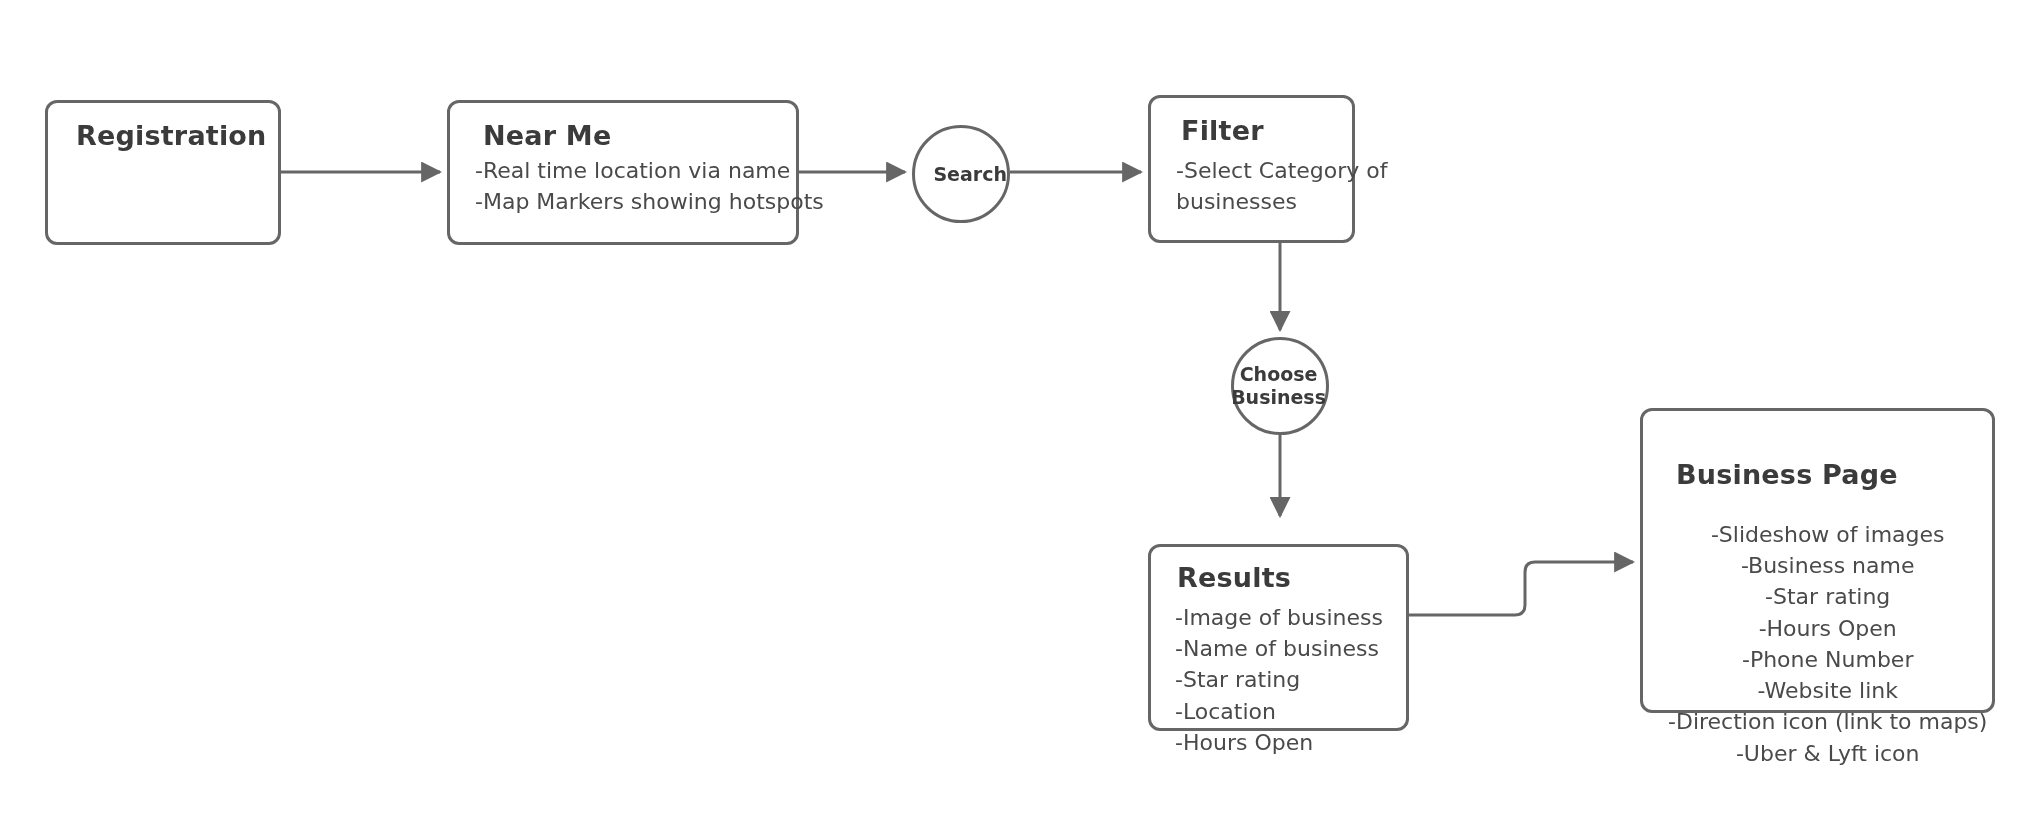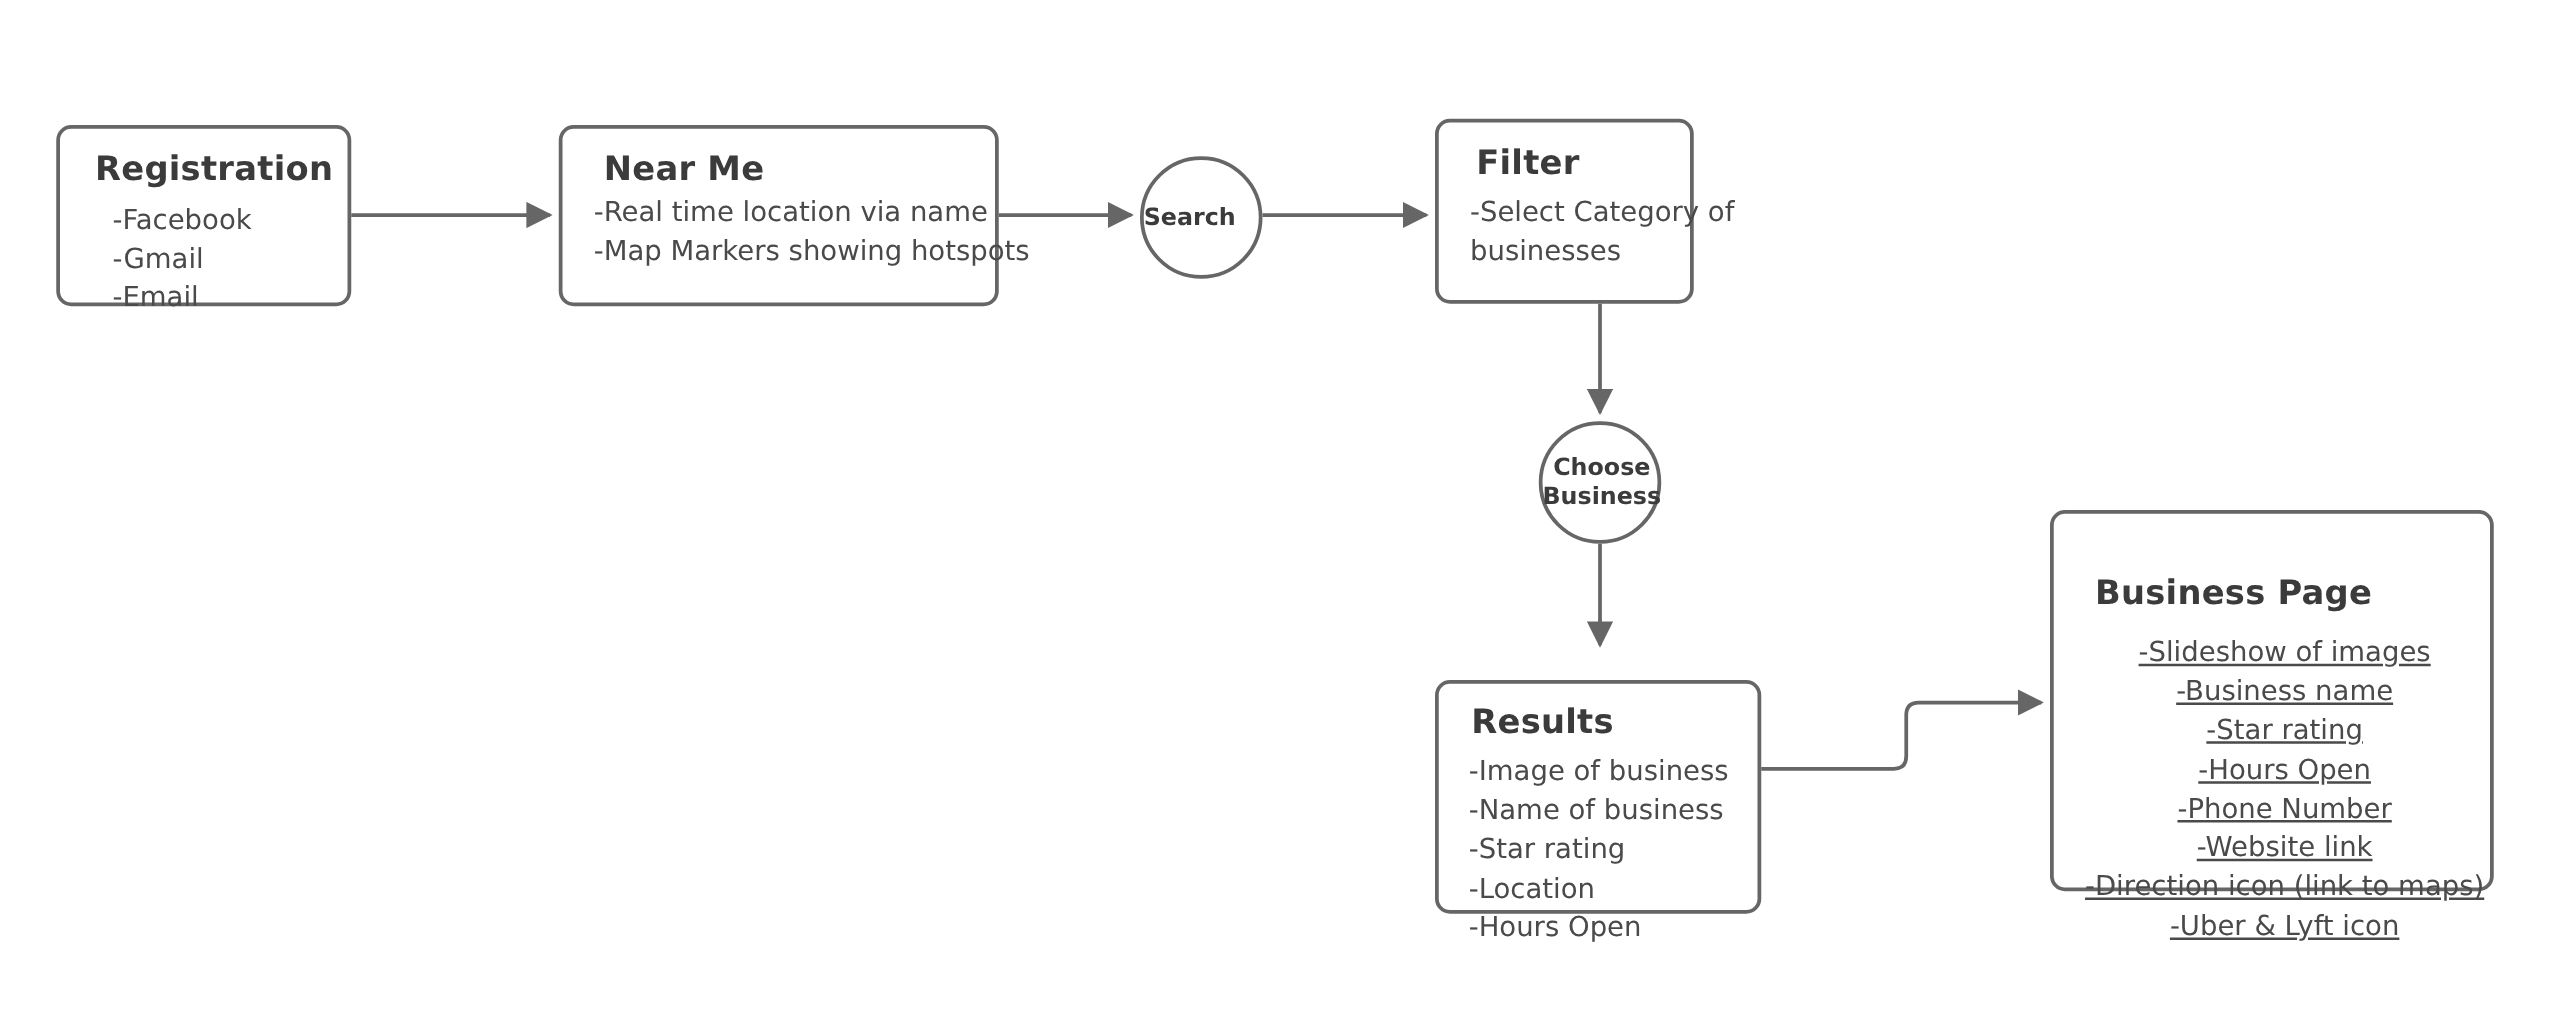--- a/index.html
+++ b/index.html
@@ -47,21 +47,21 @@
     white-space: nowrap;
   }
   .circle {
     position: absolute;
     box-sizing: border-box;
     border: 3px solid #666666;
     border-radius: 50%;
     background: #ffffff;
     display: flex;
     align-items: center;
-    justify-content: flex-start;
+    justify-content: flex-end;
     text-align: center;
     font-weight: bold;
     color: #3b3b3b;
   }
   .circle-label {
     font-size: 19px;
     line-height: 1.2;
     color: #3b3b3b;
     font-weight: bold;
   }
@@ -79,21 +79,21 @@
   #node-filter .node-title { position: absolute; left: 30px; top: 17px; }
   #node-filter .node-lines { position: absolute; left: 25px; top: 57px; width: 215px; }
   #node-filter .node-lines div { white-space: normal; }
 
   #node-results     { left: 1148px; top: 544px; width: 261px; height: 187px; }
   #node-results .node-title { position: absolute; left: 26px; top: 15px; }
   #node-results .node-lines { position: absolute; left: 24px; top: 55px; }
 
   #node-businesspage{ left: 1640px; top: 408px; width: 355px; height: 305px; text-align: center; }
   #node-businesspage .node-title { position: absolute; left: 33px; top: 48px; }
-  #node-businesspage .node-lines { position: absolute; left: 25px; top: 96px; text-decoration: underline; }
+  #node-businesspage .node-lines { position: absolute; left: 25px; top: 108px; }
 
   #circle-search   { left: 912px;  top: 125px; width: 98px;  height: 98px; }
   #circle-choose   { left: 1231px; top: 337px; width: 98px;  height: 98px; }
 </style>
 </head>
 <body>
 
 <div id="canvas">
 
   <svg class="connectors" viewBox="0 0 2040 817" xmlns="http://www.w3.org/2000/svg">
@@ -123,25 +123,20 @@
       <line x1="1280" y1="435" x2="1280" y2="516" stroke="#666666" stroke-width="3" marker-end="url(#arrow)"></line>
     </g>
 
     <g>
       <path d="M 1409 615 L 1515 615 Q 1525 615 1525 605 L 1525 572 Q 1525 562 1535 562 L 1633 562" fill="none" stroke="#666666" stroke-width="3" marker-end="url(#arrow)"></path>
     </g>
   </svg>
 
   <div class="node" id="node-registration">
     <div class="node-title">Registration</div>
-    <div class="node-lines">
-      <div>-Facebook</div>
-      <div>-Gmail</div>
-      <div>-Email</div>
-    </div>
   </div>
 
   <div class="node" id="node-nearme">
     <div class="node-title">Near Me</div>
     <div class="node-lines">
       <div>-Real time location via name</div>
       <div>-Map Markers showing hotspots</div>
     </div>
   </div>
 

